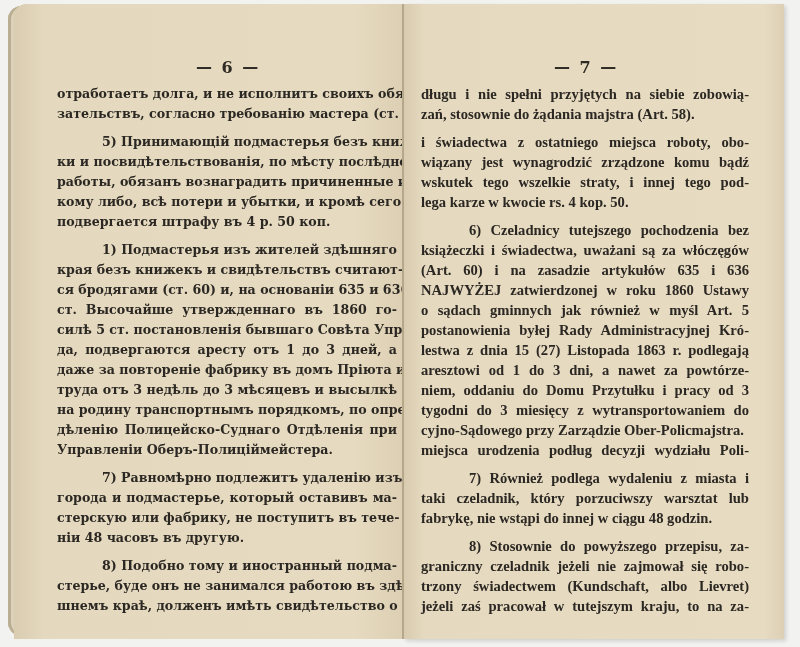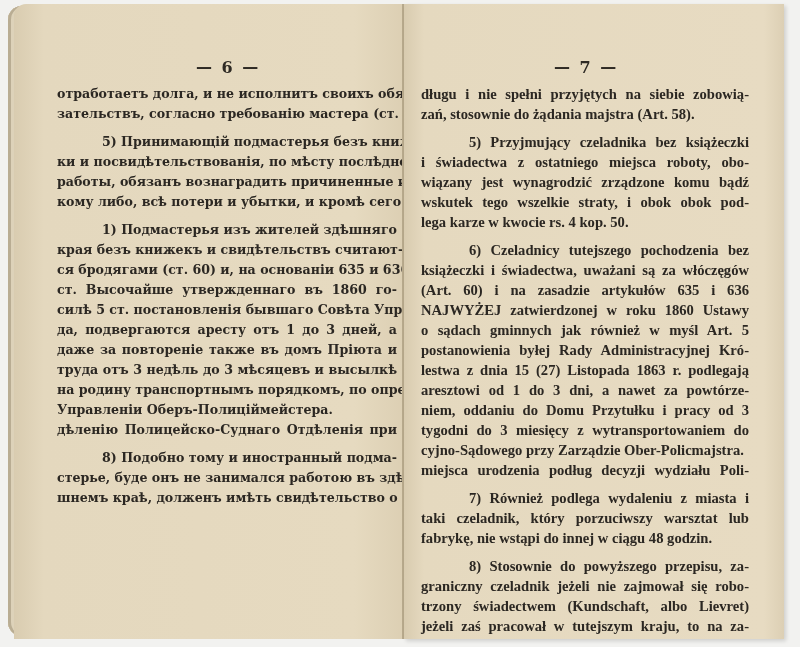--- a/index.html
+++ b/index.html
@@ -69,56 +69,62 @@
     <div class="text" id="left-text">
         <div class="para">
           <span class="line">отработаетъ долга, и не исполнитъ своихъ обя-</span>
           <span class="line last">зательствъ, согласно требованію мастера (ст. 58.)</span>
         </div>
         <div class="para">
           <span class="line indent">5) Принимающій подмастерья безъ книж-</span>
           <span class="line">ки и посвидѣтельствованія, по мѣсту послѣдней</span>
           <span class="line">работы, обязанъ вознаградить причиненные имъ,</span>
           <span class="line">кому либо, всѣ потери и убытки, и кромѣ сего</span>
+          <span class="line last">подвергается штрафу въ 4 р. 50 коп.</span>
         </div>
         <div class="para">
           <span class="line indent">1) Подмастерья изъ жителей здѣшняго</span>
           <span class="line">края безъ книжекъ и свидѣтельствъ считают-</span>
           <span class="line">ся бродягами (ст. 60) и, на основаніи 635 и 636</span>
           <span class="line">ст. Высочайше утвержденнаго въ 1860 го-</span>
           <span class="line">силѣ 5 ст. постановленія бывшаго Совѣта Упра-</span>
           <span class="line">да, подвергаются аресту отъ 1 до 3 дней, а</span>
-          <span class="line">даже за повтореніе также въ домъ Пріюта и</span>
+          <span class="line">даже за повтореніе фабрику въ домъ Пріюта и</span>
           <span class="line">труда отъ 3 недѣль до 3 мѣсяцевъ и высылкѣ</span>
           <span class="line">на родину транспортнымъ порядкомъ, по опре-</span>
+          <span class="line">дѣленію Полицейско-Суднаго Отдѣленія при</span>
           <span class="line last">Управленіи Оберъ-Полиціймейстера.</span>
-          <span class="line">дѣленію Полицейско-Суднаго Отдѣленія при</span>
+        </div>
+        <div class="para">
+          <span class="line indent">7) Равномѣрно подлежитъ удаленію изъ</span>
+          <span class="line">города и подмастерье, который оставивъ ма-</span>
+          <span class="line">стерскую или фабрику, не поступитъ въ тече-</span>
+          <span class="line last">ніи 48 часовъ въ другую.</span>
         </div>
         <div class="para">
           <span class="line indent">8) Подобно тому и иностранный подма-</span>
           <span class="line">стерье, буде онъ не занимался работою въ здѣ-</span>
           <span class="line">шнемъ краѣ, долженъ имѣть свидѣтельство о</span>
         </div>
       </div>
   </div>
 
   <div class="gutter"></div>
 
   <div class="page page-right">
     <div class="page-number">— 7 —</div>
     <div class="text" id="right-text">
         <div class="para">
           <span class="line">długu i nie spełni przyjętych na siebie zobowią-</span>
           <span class="line last">zań, stosownie do żądania majstra (Art. 58).</span>
         </div>
         <div class="para">
-          <span class="line indent">5) Przyjmujący czeladnika bez książeczki</span>
           <span class="line">i świadectwa z ostatniego miejsca roboty, obo-</span>
           <span class="line">wiązany jest wynagrodzić zrządzone komu bądź</span>
-          <span class="line">wskutek tego wszelkie straty, i obok obok pod-</span>
+          <span class="line">wskutek tego wszelkie straty, i innej tego pod-</span>
           <span class="line last">lega karze w kwocie rs. 4 kop. 50.</span>
         </div>
         <div class="para">
           <span class="line indent">6) Czeladnicy tutejszego pochodzenia bez</span>
           <span class="line">książeczki i świadectwa, uważani są za włóczęgów</span>
           <span class="line">(Art. 60) i na zasadzie artykułów 635 i 636</span>
           <span class="line">NAJWYŻEJ zatwierdzonej w roku 1860 Ustawy</span>
           <span class="line">o sądach gminnych jak również w myśl Art. 5</span>
           <span class="line">postanowienia byłej Rady Administracyjnej Kró-</span>
           <span class="line">lestwa z dnia 15 (27) Listopada 1863 r. podlegają</span>

